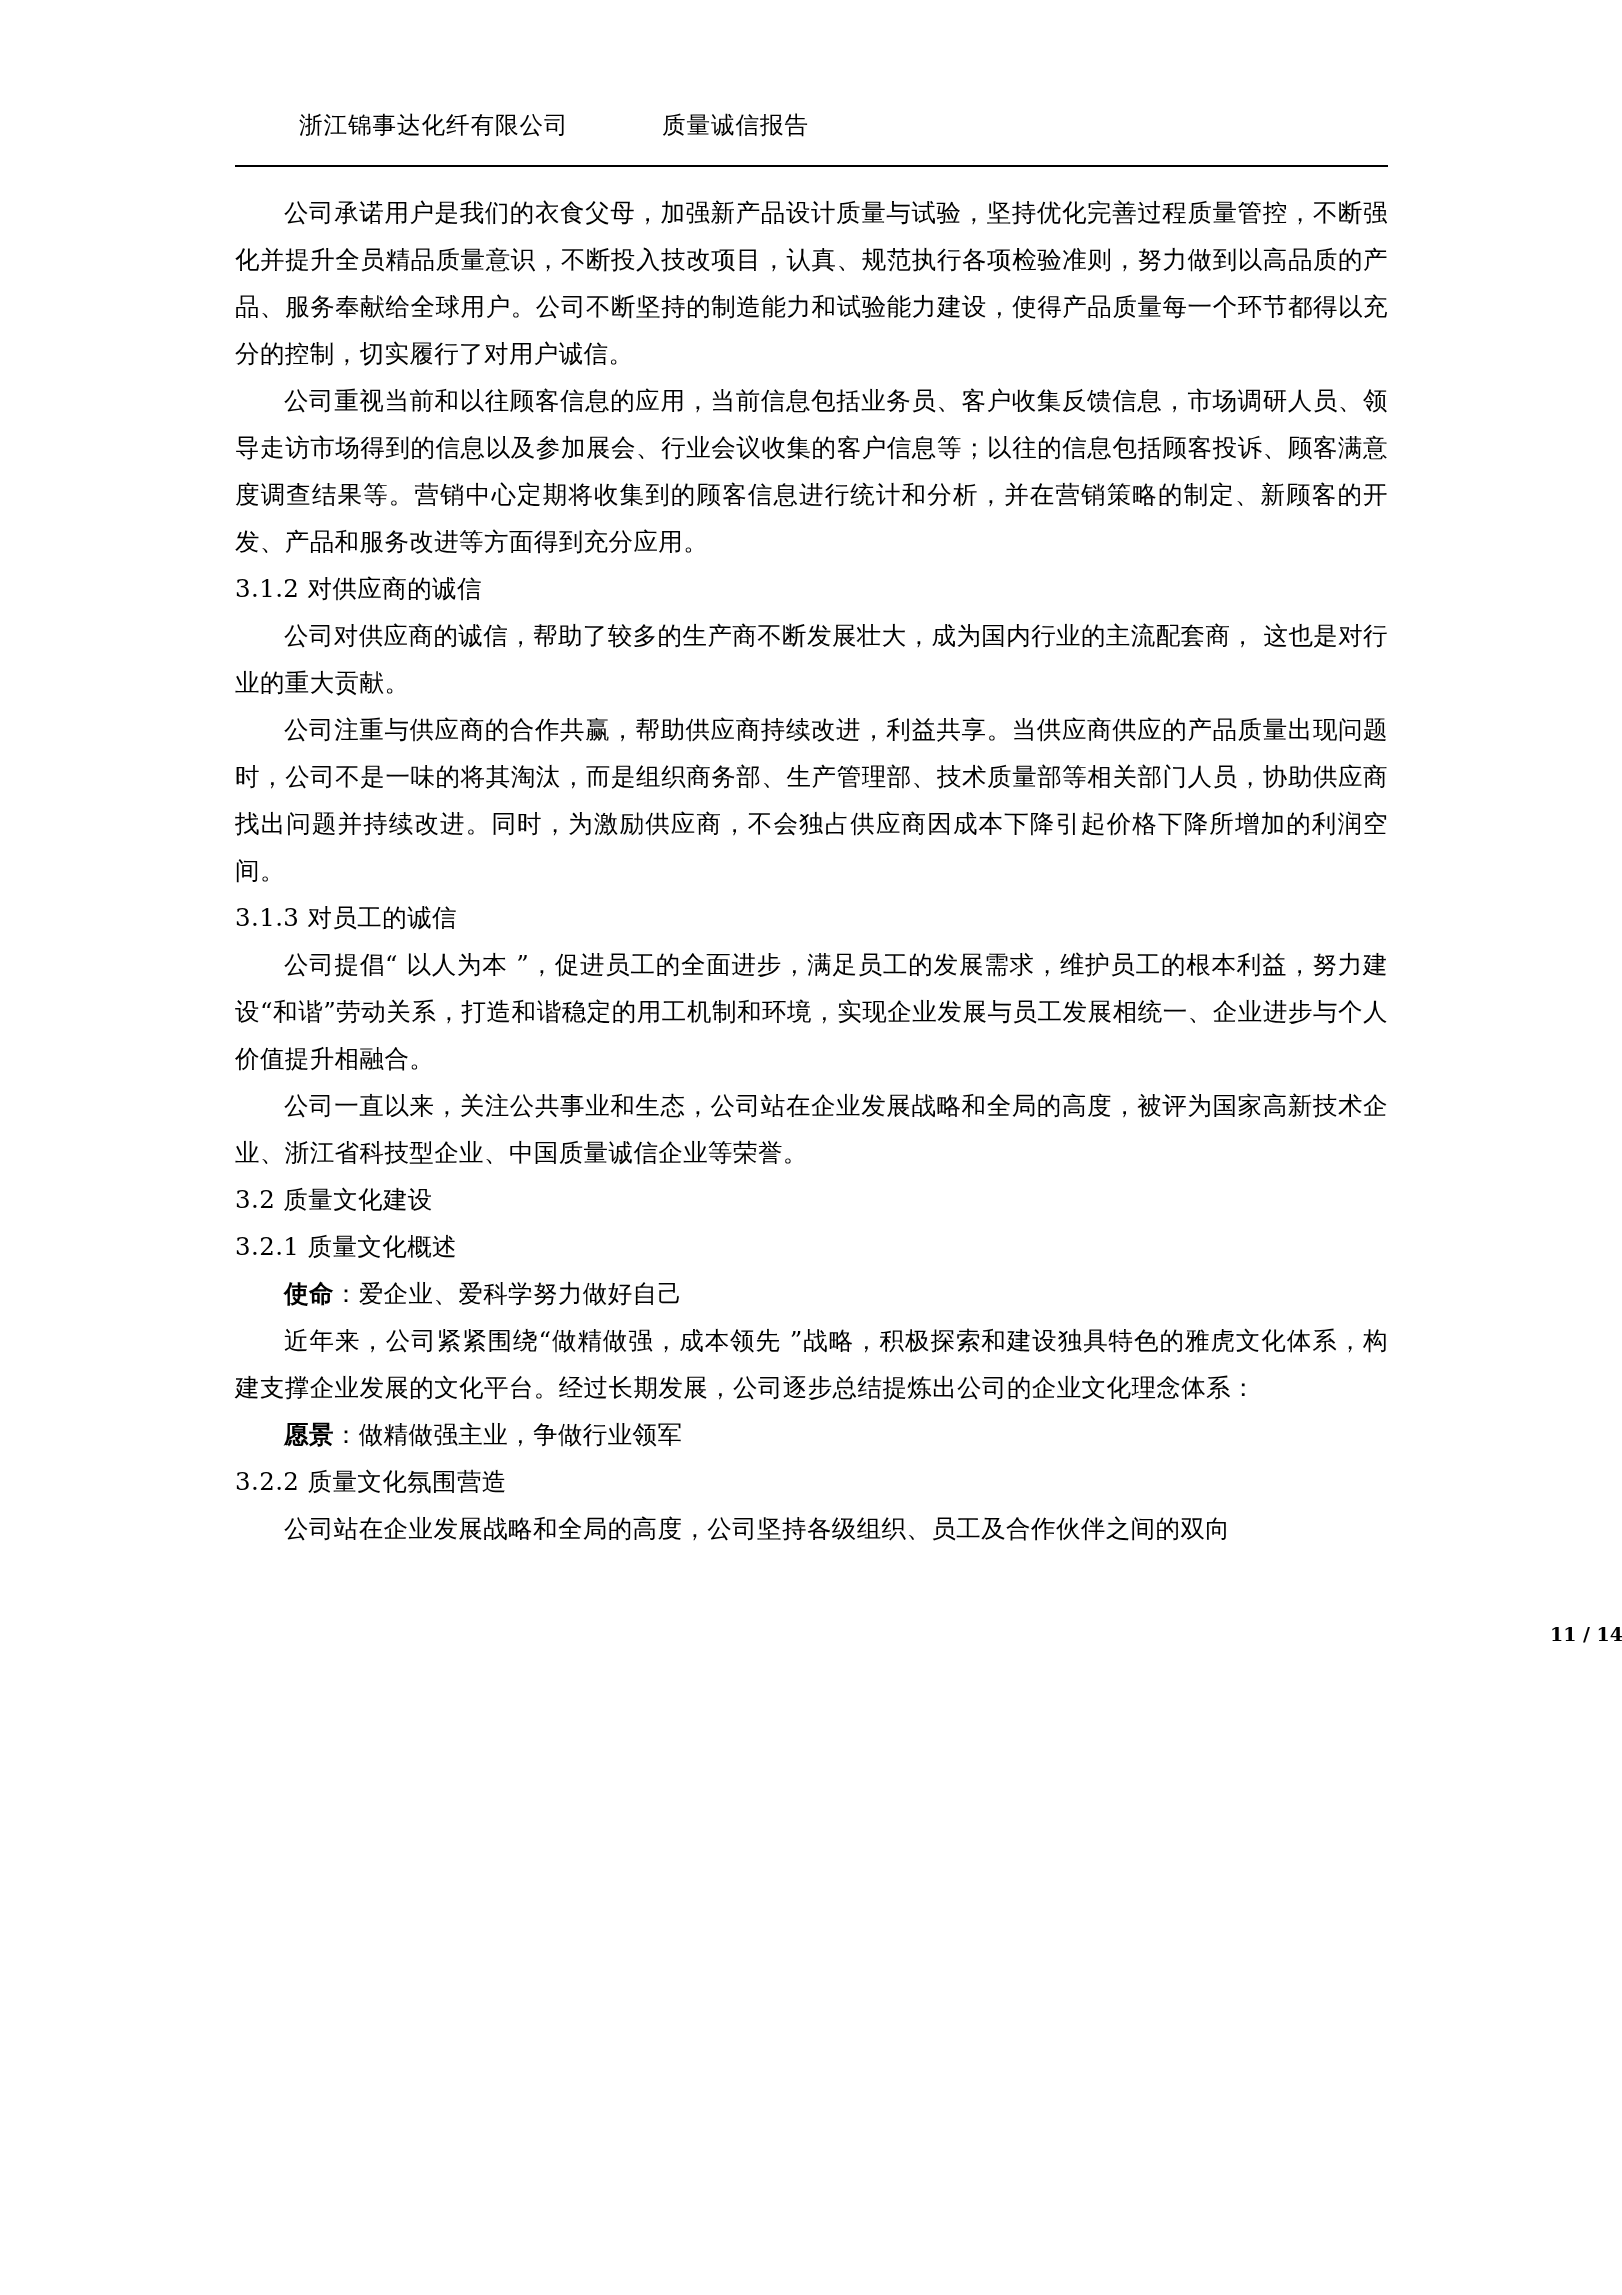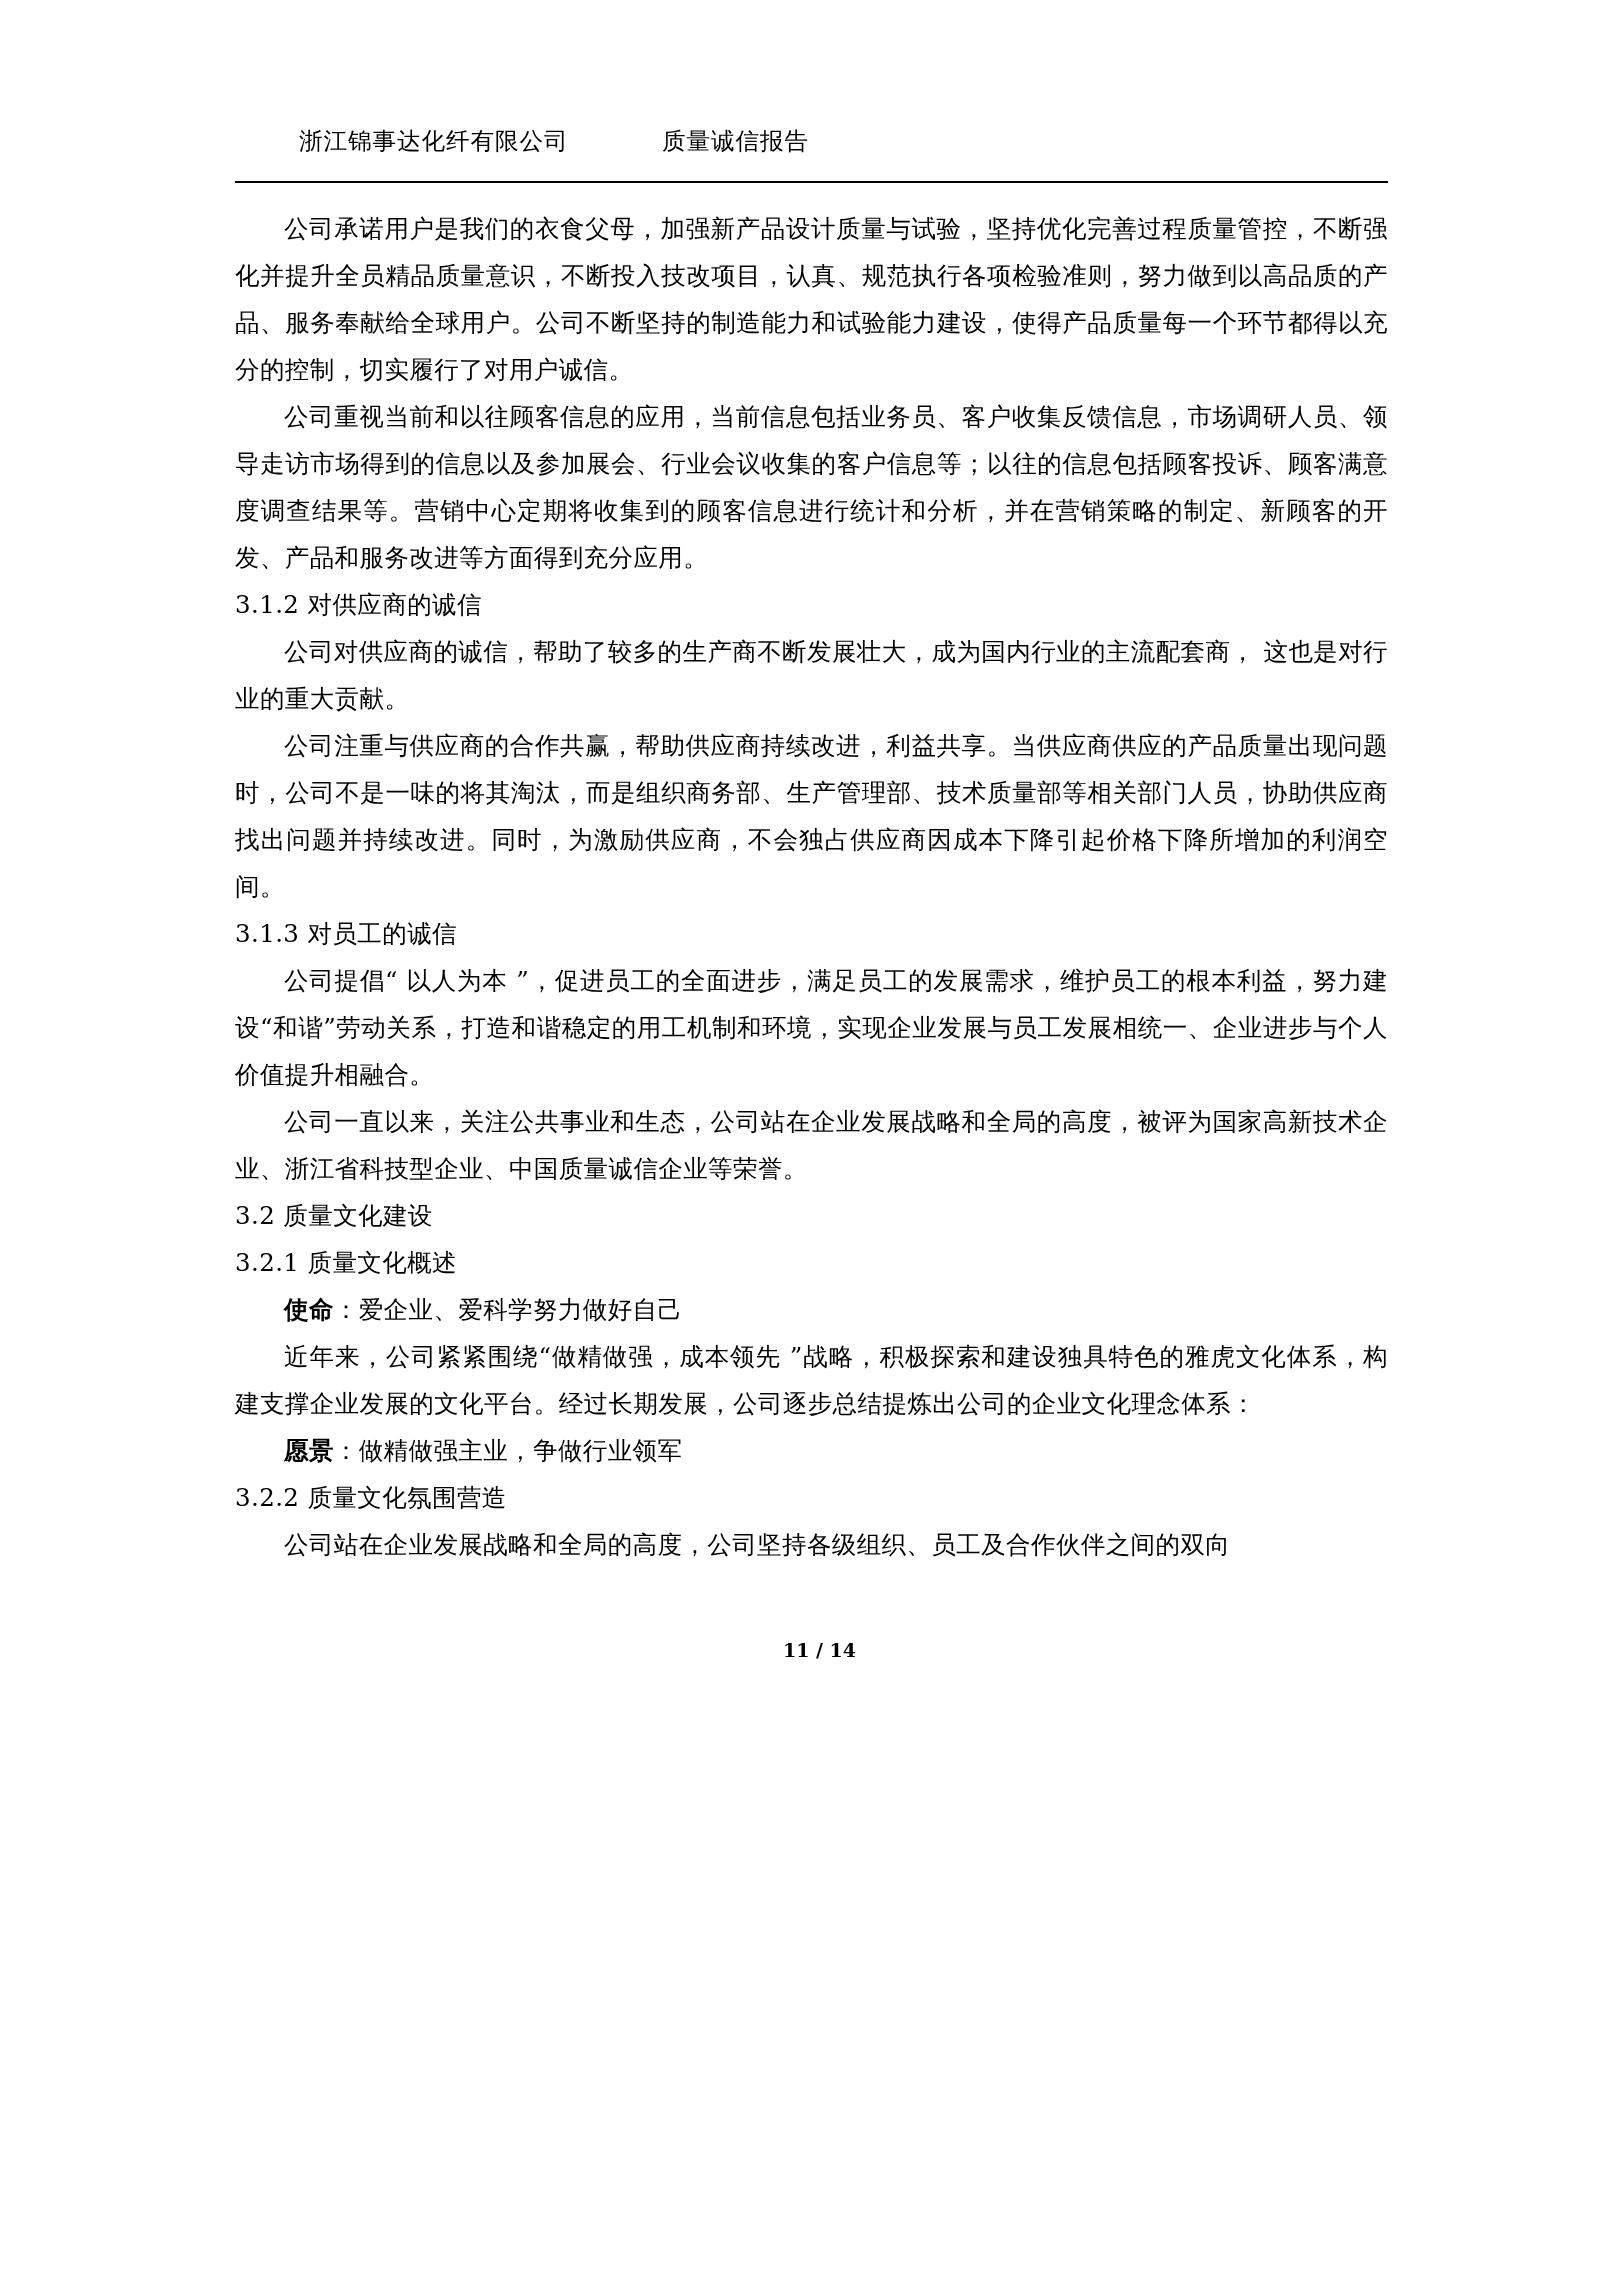--- a/index.html
+++ b/index.html
@@ -11,21 +11,21 @@
     font-family: "DejaVu Serif", "Liberation Serif", serif;
     color: #000000;
   }
   .page {
     width: 1623px;
     height: 1756px;
     box-sizing: border-box;
     background: #ffffff;
     position: relative;
     padding: 0;
-    margin: 16px auto;
+    margin: 0 auto;
     overflow: hidden;
   }
   .content {
     position: absolute;
     left: 235px;
     right: 235px;
     top: 109px;
   }
   .header {
     display: flex;
@@ -59,21 +59,21 @@
     text-indent: 2em;
   }
   p.heading {
     text-indent: 0;
   }
   .pagenum {
     position: absolute;
     left: 16px;
     right: 0;
     bottom: 111px;
-    text-align: center;
+    text-align: right;
     font-size: 19px;
     font-weight: bold;
     font-family: "DejaVu Serif", "Liberation Serif", serif;
   }
   .inline-label {
     font-weight: bold;
   }
 </style>
 </head>
 <body>

